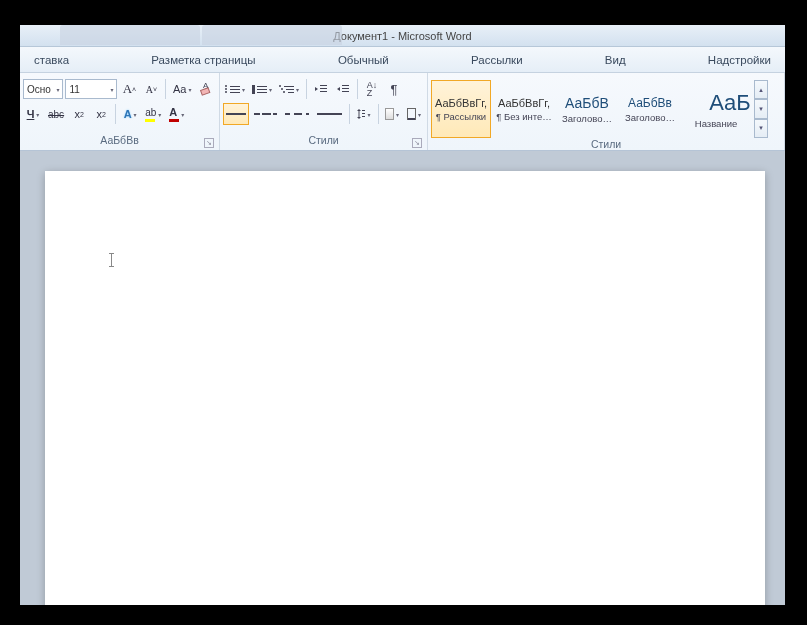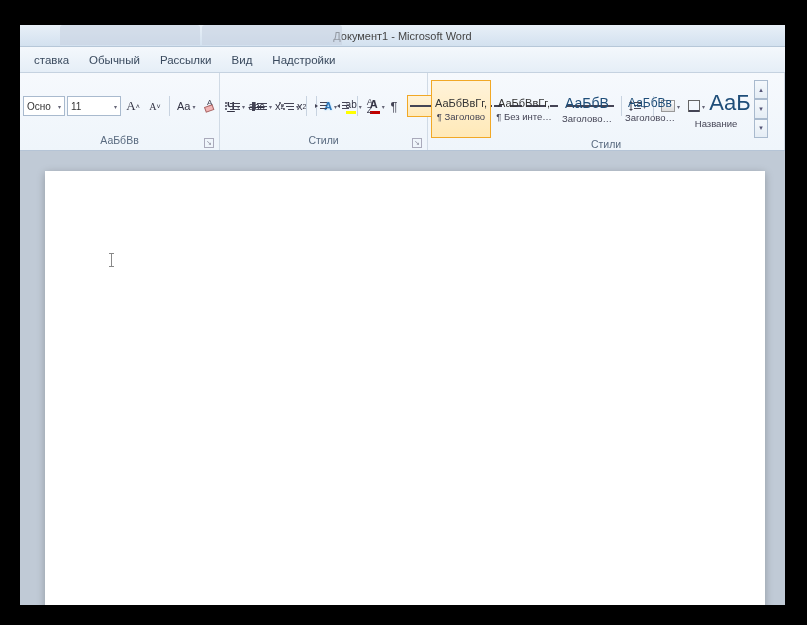--- a/index.html
+++ b/index.html
@@ -1,25 +1,25 @@
 <!DOCTYPE html>
 <html><head>
   <meta charset="utf-8">
   <style>
     * { margin: 0; padding: 0; box-sizing: border-box; font-family: "Segoe UI", Tahoma, sans-serif; }
     body { background: #000; width: 807px; height: 625px; overflow: hidden; position: relative; }
     .window { position: absolute; left: 20px; top: 25px; width: 765px; height: 580px; background: #fff; box-shadow: 0 4px 20px rgba(0,0,0,0.4); }
     .titlebar { height: 22px; background: linear-gradient(to bottom, #e8f0f8, #d3e1ef); display: flex; align-items: center; justify-content: center; font-size: 11px; color: #444; border-bottom: 1px solid #b6c7d8; position: relative; }
     .browser-tabs { position: absolute; left: 0; top: 0; display: flex; height: 22px; gap: 2px; padding-left: 40px; }
     .browser-tab { width: 140px; height: 20px; background: rgba(200,210,225,0.6); border-radius: 3px 3px 0 0; font-size: 10px; color: #999; padding-left: 18px; display: flex; align-items: center; overflow: hidden; }
-    .menubar { height: 26px; background: linear-gradient(to bottom, #f4f8fc, #e5eef7); display: flex; align-items: center; padding: 4px 4px; gap: 0; border-bottom: 1px solid #c5d2e0; }
+    .menubar { height: 26px; background: linear-gradient(to bottom, #f4f8fc, #e5eef7); display: flex; align-items: center; padding: 4px 4px; gap: 0; border-bottom: 1px solid #c5d2e0; justify-content: space-between; }
     .menubar div { padding: 4px 10px; font-size: 11.5px; color: #3a4a5e; cursor: pointer; }
     .ribbon { height: 78px; background: linear-gradient(to bottom, #f6f9fd, #eff5fb); border-bottom: 1px solid #b5c4d6; display: flex; position: relative; }
     .ribbon-group { border-right: 1px solid #d0dae5; display: flex; flex-direction: column; padding: 2px 3px 0 3px; position: relative; }
-    .ribbon-group-body { flex: 1; display: flex; flex-direction: row; gap: 3px; padding-top: 3px; }
+    .ribbon-group-body { flex: 1; display: flex; flex-direction: column; gap: 3px; padding-top: 3px; }
     .ribbon-group-label { height: 16px; font-size: 10.5px; color: #5a6b80; text-align: center; position: relative; }
     .ribbon-group-label .launcher { position: absolute; right: 2px; bottom: 2px; width: 10px; height: 10px; border: 1px solid #aab; font-size: 7px; line-height: 8px; text-align: center; color: #889; }
     .row { display: flex; align-items: center; gap: 2px; }
     .btn { min-width: 20px; height: 22px; display: inline-flex; align-items: center; justify-content: center; border: 1px solid transparent; font-size: 11px; color: #334; cursor: pointer; padding: 0 2px; position: relative; }
     .btn.split::after { content: "▾"; font-size: 6px; margin-left: 2px; color: #667; }
     .font-box { width: 42px; height: 20px; border: 1px solid #a9bace; background: #fff; font-size: 10px; padding: 0 3px; color: #333; display: flex; align-items: center; }
     .font-size-box { width: 54px; height: 20px; border: 1px solid #a9bace; background: #fff; font-size: 10px; padding: 0 3px; color: #333; display: flex; align-items: center; justify-content: space-between; }
     .font-size-box::after { content: "▾"; font-size: 6px; color: #667; }
     .sep { width: 1px; height: 20px; background: #c8d3e0; margin: 0 2px; }
     .styles-gallery { display: flex; gap: 3px; align-items: stretch; height: 60px; padding-top: 2px; }
@@ -64,20 +64,21 @@
   <div class="titlebar">
     <div class="browser-tabs">
       <div class="browser-tab"></div>
       <div class="browser-tab"></div>
     </div>
     <span>Документ1  -  Microsoft Word</span>
   </div>
 
   <div class="menubar">
     <div>ставка</div>
+    <div>Разметка страницы</div>
     <div>Обычный</div>
     <div>Рассылки</div>
     <div>Вид</div>
     <div>Надстройки</div>
   </div>
 
   <div class="ribbon">
 
     <div class="ribbon-group" style="width:200px">
       <div class="ribbon-group-body">
@@ -238,21 +239,21 @@
         <span>Стили</span>
         <span class="launcher">↘</span>
       </div>
     </div>
 
     <div class="ribbon-group" style="flex:1">
       <div class="ribbon-group-body" style="flex-direction:row">
         <div class="styles-gallery">
           <div class="style-item selected">
             <div class="style-preview">АаБбВвГг,</div>
-            <div class="style-name">¶ Заголово</div>
+            <div class="style-name">¶ Рассылки</div>
           </div>
           <div class="style-item">
             <div class="style-preview">АаБбВвГг,</div>
             <div class="style-name">¶ Без инте…</div>
           </div>
           <div class="style-item">
             <div class="style-preview blue" style="font-size:14px">АаБбВ</div>
             <div class="style-name">Заголово…</div>
           </div>
           <div class="style-item">

